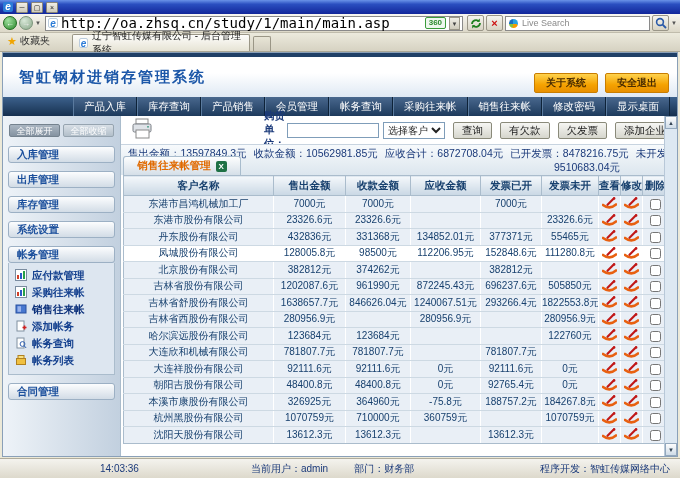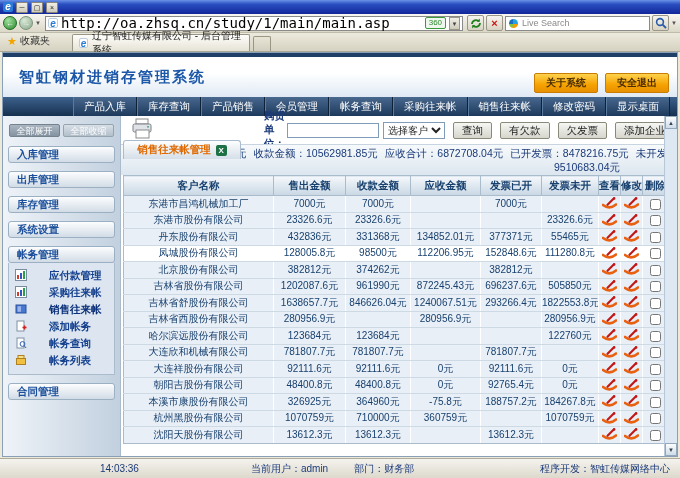--- a/index.html
+++ b/index.html
@@ -20,21 +20,21 @@
   .chrome { position:absolute; left:0; top:14px; width:680px; height:19px;
     background:linear-gradient(180deg,#f7f6f1,#dcd8c8); border-bottom:1px solid #c0bcac;
     display:flex; align-items:center; padding:0 3px; gap:2px; }
   .navcircle { width:14px; height:14px; border-radius:50%; font-size:8px; line-height:13px; text-align:center; color:#fff; }
   .back { background:radial-gradient(circle at 35% 30%,#9fe09f,#2e8b2e); border:1px solid #1c6a1c; }
   .fwd  { background:radial-gradient(circle at 35% 30%,#d8e8d8,#8aa88a); border:1px solid #7a947a; color:#eee; }
   .tinyarrow { font-size:6px; color:#555; }
   .addr { flex:1; height:15px; background:#fff; border:1px solid #8a8a8a; display:flex; align-items:center; gap:3px; padding:0 2px; margin:0 2px; }
   .addr .ie-e { background:#fff; color:#2b7cd8; border:1px solid #bcd; }
   .addr .url { font-size:14px; color:#000; white-space:nowrap; overflow:hidden; flex:1; font-family:"DejaVu Sans Mono",monospace; }
-  .badge360 { font-size:8px; font-weight:normal; color:#2e8b2e; border:1px solid #3a9b3a; background:#eef7ee; border-radius:2px; padding:0 3px; line-height:10px; }
+  .badge360 { font-size:8px; font-weight:bold; color:#2e8b2e; border:1px solid #3a9b3a; background:#eef7ee; border-radius:2px; padding:0 3px; line-height:10px; }
   .combo { width:11px; height:13px; background:linear-gradient(180deg,#f0eee6,#cfcbbc); border:1px solid #9a9688; font-size:6px; line-height:12px; text-align:center; color:#444; }
   .sqbtn { width:17px; height:16px; background:linear-gradient(180deg,#f5f4ef,#d8d4c4); border:1px solid #9a9688; border-radius:2px;
     display:flex; align-items:center; justify-content:center; }
   .stopx { color:#cc1111; font-weight:bold; font-size:11px; line-height:11px; }
   .searchbox { width:145px; height:15px; background:#fff; border:1px solid #8a8a8a; display:flex; align-items:center; gap:4px; padding:0 3px;text-align:center; }
   .livelogo { width:9px; height:9px; border-radius:50%;
     background:conic-gradient(#29a3e0 0 30%, #f59b00 30% 55%, #86c440 55% 75%, #1b6fc0 75% 100%); }
   .searchbox .ph { font-size:9px; color:#8a8a8a; }
 
   
@@ -68,21 +68,21 @@
   
   .sidebar { width:118px; background:linear-gradient(90deg,#eef3f8,#c2d0df); border-right:1px solid #aabccc; padding:5px 5px 0 5px; }
   .sb-topbtns { display:flex; gap:3px; margin:3px 1px 9px 1px; }
   .sb-topbtn { flex:1; height:13px; font-size:9px; color:#fff; text-align:center; line-height:12px; border-radius:2px; }
   .sb-expand { background:linear-gradient(180deg,#aab6c2,#8593a1); border:1px solid #74828e; }
   .sb-collapse { background:linear-gradient(180deg,#d8dfe6,#b2bfca); border:1px solid #96a4b0; }
   .sb-group { margin-bottom:8px; }
   .sb-head { height:17px; background:linear-gradient(180deg,#fcfdfe,#d2dce6); border:1px solid #9cb0c4; border-radius:3px;
     font-size:10.5px; font-weight:bold; color:#1b4f9c; display:flex; align-items:center; padding:0 8px; }
   .sb-panel { background:#dde6f0; border:1px solid #aabccc; border-top:none; padding:4px 2px 5px 6px; }
-  .sb-item { height:17px; display:flex; align-items:center; gap:22px; font-size:10.5px; font-weight:bold; color:#15418f; cursor:default; }
+  .sb-item { height:17px; display:flex; align-items:center; gap:5px; font-size:10.5px; font-weight:bold; color:#15418f; cursor:default; }
   .sb-item.sel { color:#0a2f7a; }
 
   
   .content { flex:1; position:relative; padding-right:13px; display:flex; flex-direction:column; background:#fff; min-width:0; }
   .vscroll { position:absolute; right:0; top:0; bottom:0; width:13px; background:#dde8f2; border-left:1px solid #b8c8d8; }
   .varrow { position:absolute; left:0; width:12px; height:13px; background:linear-gradient(180deg,#fdfdfd,#cfdce8);
     border:1px solid #93a8bd; font-size:6px; color:#345; text-align:center; line-height:12px; }
   .vup { top:0; } .vdown { bottom:0; }
 
   .toolbar { height:28px; display:flex; align-items:center; }
@@ -90,21 +90,21 @@
   .buyer-label { margin-left:110px; font-size:10.5px; font-weight:bold; color:#1b3a7a; }
   .buyer-input { width:92px; height:15px; border:1px solid #7f9db9; font-size:10px; margin-left:2px; }
   .cust-select { width:66px; height:17px; font-size:10px; margin-left:4px; border:1px solid #7f9db9; background:#fff; color:#222; }
   .graybtn { margin-left:8px; padding:1px 8px 0; font-size:10.5px; color:#1a1a1a;
     background:linear-gradient(180deg,#f6f6f3,#d6d6cd); border:1px solid #8a8a7a; border-radius:2px; white-space:nowrap; }
 
   .summary { position:relative; height:31px; background:linear-gradient(180deg,#f7fafc,#dce6ee); border-top:1px solid #c8d4e0; }
   .sumline1 { text-align:right; font-size:10.5px; color:#1b3a7a; padding:2px 4px 0 0; white-space:nowrap; }
   .sumpair { margin-left:7px; }
   .sumline2 { text-align:right; font-size:10.5px; color:#1b3a7a; padding-right:44px;margin-left:42px; }
-  .sheettab { position:absolute; left:2px; bottom:16px; height:19px; width:118px;
+  .sheettab { position:absolute; left:2px; bottom:0; height:19px; width:118px;
     background:linear-gradient(180deg,#fdfefe,#d5dfe8); border:1px solid #a8bccd; border-bottom:none; border-radius:3px 3px 0 0;
     display:flex; align-items:center; justify-content:center; gap:5px; font-size:10.5px; font-weight:bold; color:#e06a00; }
   .xlicon { width:11px; height:11px; background:#1e7145; color:#fff; font-size:8px; font-weight:bold; line-height:11px; text-align:center; border-radius:2px; }
 
   table.grid { margin:0 2px; width:calc(100% - 4px); border-collapse:collapse; table-layout:fixed; }
   .grid th { height:20px; background:linear-gradient(180deg,#f4f8fb,#c9d7e4); color:#17406e; font-weight:bold; font-size:10.5px;
     border:1px solid #aabccc; }
   .grid td { height:16.5px; background:#e9eff6; border-right:1px solid #ffffff; border-bottom:1px solid #cdd9e3;
     text-align:center; color:#17406e; font-size:10px; white-space:nowrap; overflow:hidden; }
   .grid tr.hl td { background:#ffffff; }

